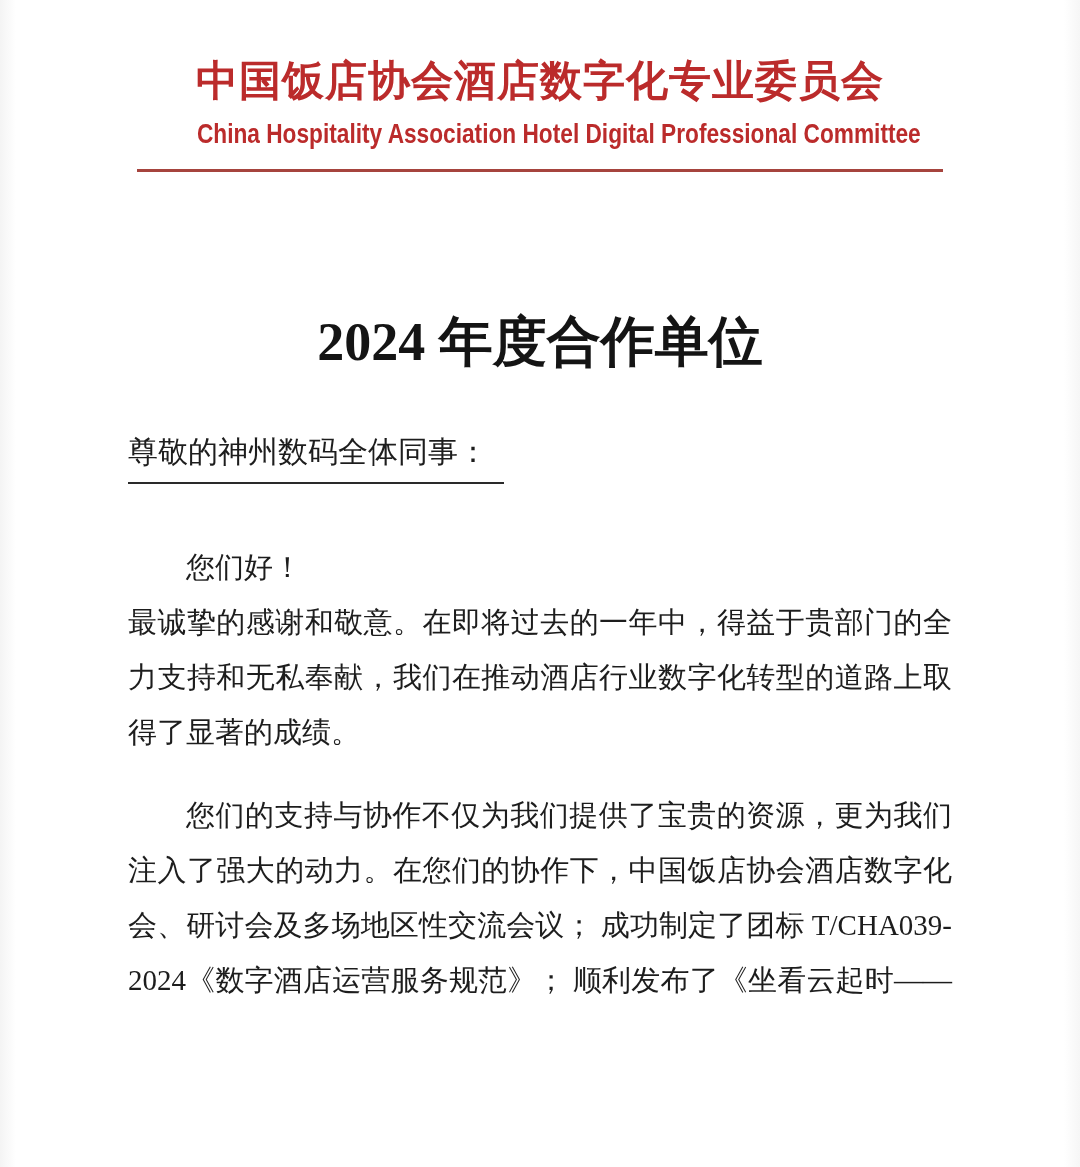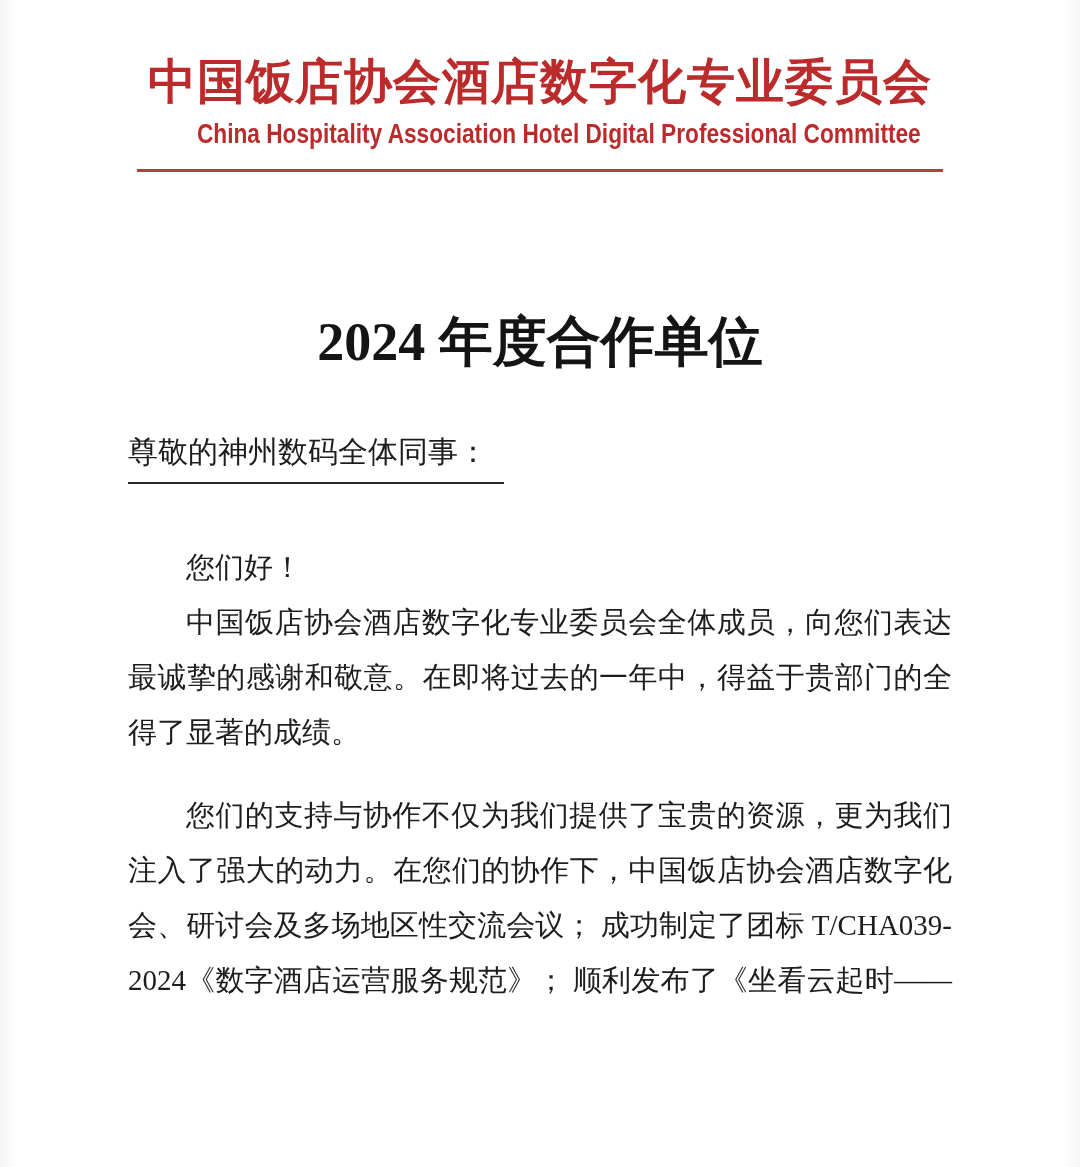--- a/index.html
+++ b/index.html
@@ -10,21 +10,21 @@
   *{margin:0;padding:0;box-sizing:border-box;}
   html,body{background:#ffffff;}
   .page{
     width:1080px;height:1167px;overflow:hidden;position:relative;
     background:linear-gradient(90deg,#f4f4f4 0,#ffffff 16px,#ffffff calc(100% - 16px),#f6f6f6 100%);
     font-family:"Liberation Serif","DejaVu Serif",serif;
     padding:48px 128px 0 128px;
   }
   
   .org-cn{
-    font-size:48px;font-weight:700;color:var(--brand);
+    font-size:42px;font-weight:700;color:var(--brand);
     text-align:center;white-space:nowrap;letter-spacing:1px;line-height:67px;
   }
   .org-en-wrap{text-align:right;margin-top:4px;line-height:31px;}
   .org-en{
     display:inline-block;font-family:"Liberation Sans","DejaVu Sans",sans-serif;
     font-size:27px;font-weight:700;color:var(--brand);white-space:nowrap;
     transform:scaleX(0.84);transform-origin:50% 50%;
   }
   .rule{height:3px;background:var(--divider);width:806px;margin:16px auto 0 auto;}
   
@@ -58,22 +58,22 @@
   <div class="title">
     <div>2024 年度合作单位</div>
   </div>
 
   <div class="salutation">
     <span>尊敬的神州数码全体同事：</span>
   </div>
 
   <div class="body">
     <div class="bline indent">您们好！</div>
-    <div class="bline indent just">中国饭店协会酒店数字化专业委员会全体成员，向您们表达</div>
     <div class="bline just">最诚挚的感谢和敬意。在即将过去的一年中，得益于贵部门的全</div>
+    <div class="bline just">力支持和无私奉献，我们在推动酒店行业数字化转型的道路上取</div>
     <div class="bline">得了显著的成绩。</div>
     <div class="psp"></div>
     <div class="bline indent just">您们的支持与协作不仅为我们提供了宝贵的资源，更为我们</div>
     <div class="bline just">注入了强大的动力。在您们的协作下，中国饭店协会酒店数字化</div>
     <div class="bline just">会、研讨会及多场地区性交流会议； 成功制定了团标 T/CHA039-</div>
     <div class="bline just">2024《数字酒店运营服务规范》； 顺利发布了《坐看云起时——</div>
   </div>
 
 </div>
 

